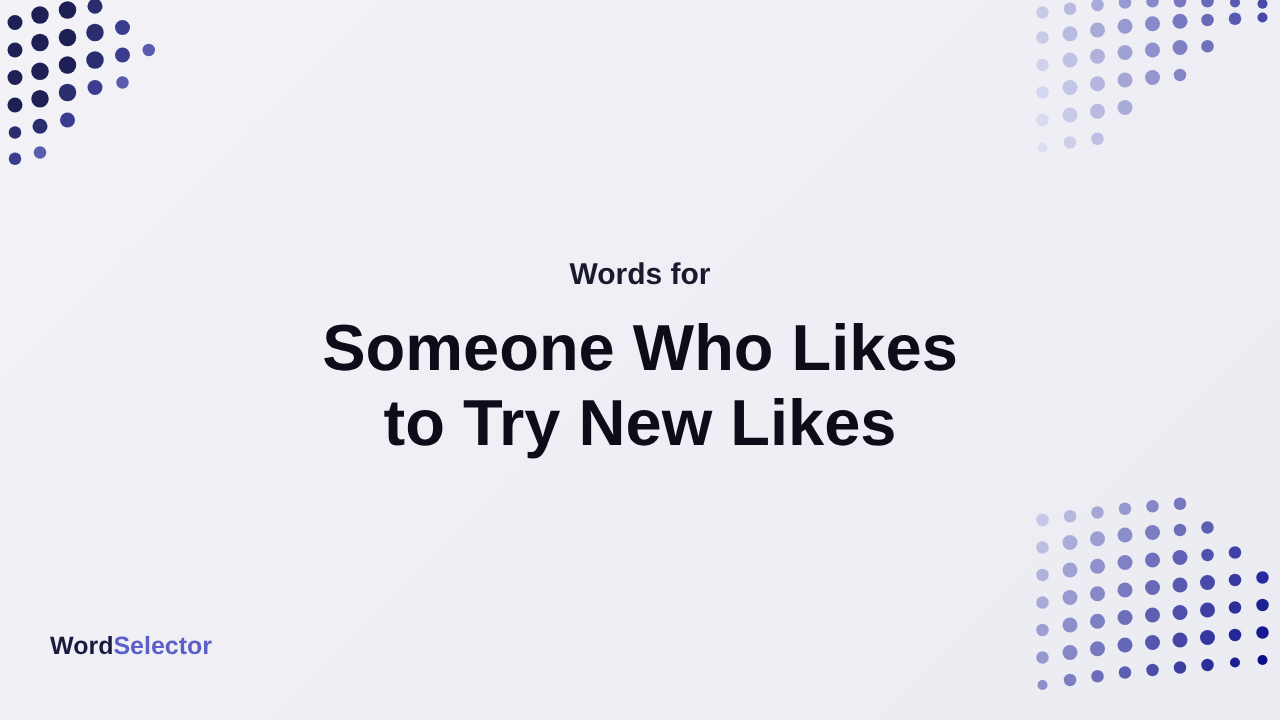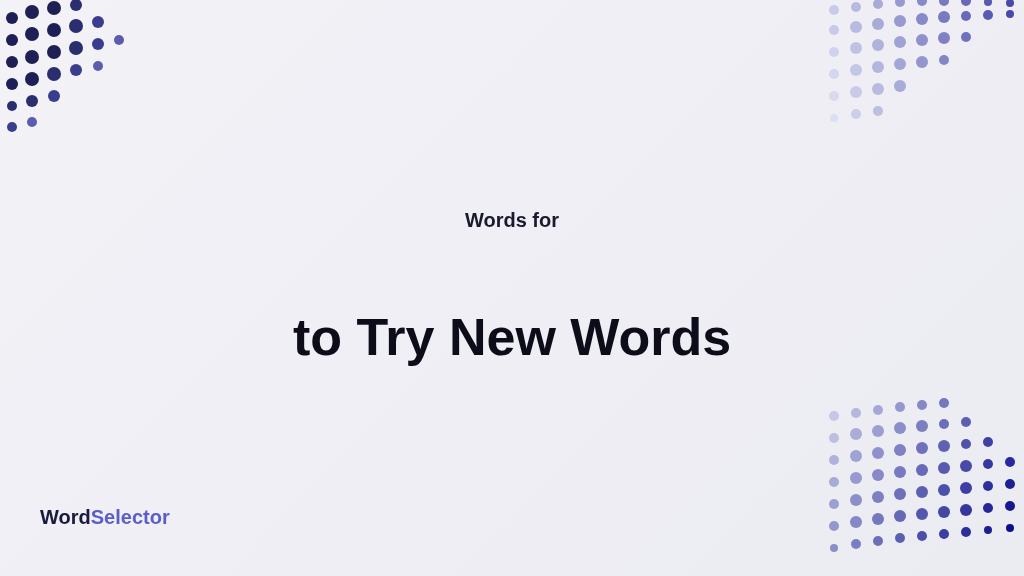--- a/index.html
+++ b/index.html
@@ -55,21 +55,21 @@
       height: 180px;
     }
 
     
     .center-content {
       text-align: center;
       z-index: 10;
     }
 
     .subtitle {
-      font-size: 20px;
+      font-size: 24px;
       font-weight: 700;
       color: #1a1a2e;
       margin-bottom: 16px;
     }
 
     .main-title {
       font-size: 52px;
       font-weight: 900;
       color: #0d0d1a;
       line-height: 1.15;
@@ -242,22 +242,22 @@
     <circle cx="98" cy="140" r="5" fill="#4c4eaa"></circle>
     <circle cx="120" cy="138" r="5" fill="#3c3ea2"></circle>
     <circle cx="142" cy="136" r="5" fill="#2c2e9a"></circle>
     <circle cx="164" cy="134" r="4" fill="#1c1e92"></circle>
     <circle cx="186" cy="132" r="4" fill="#0c0f8a"></circle>
   </svg>
 
   <div class="center-content">
     <div class="subtitle">Words for</div>
     <div class="main-title">
-      <br>
-      <span>to Try New Words</span>
+      <span>Someone Who Likes</span><br>
+      <span>to Try New Likes</span>
     </div>
   </div>
 
   <div class="logo">
     <span class="logo-word">Word</span>
       <span class="logo-selector">Selector</span>
   </div>
 
 </div>
 

